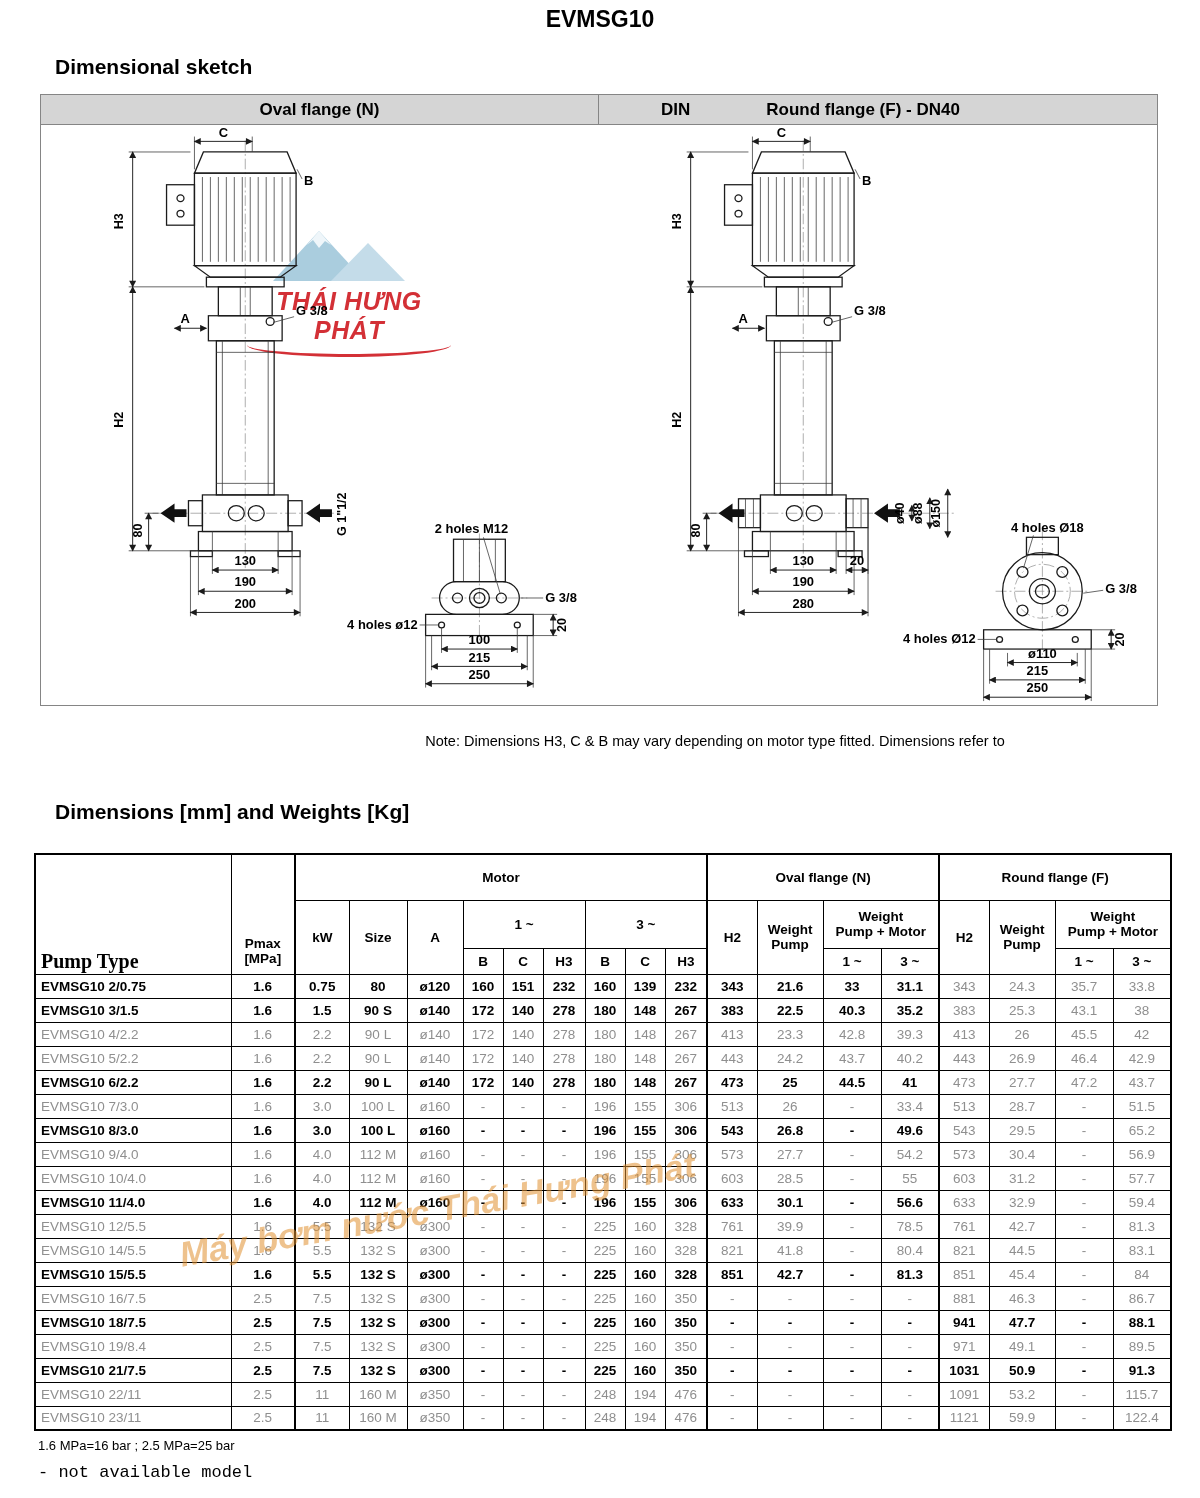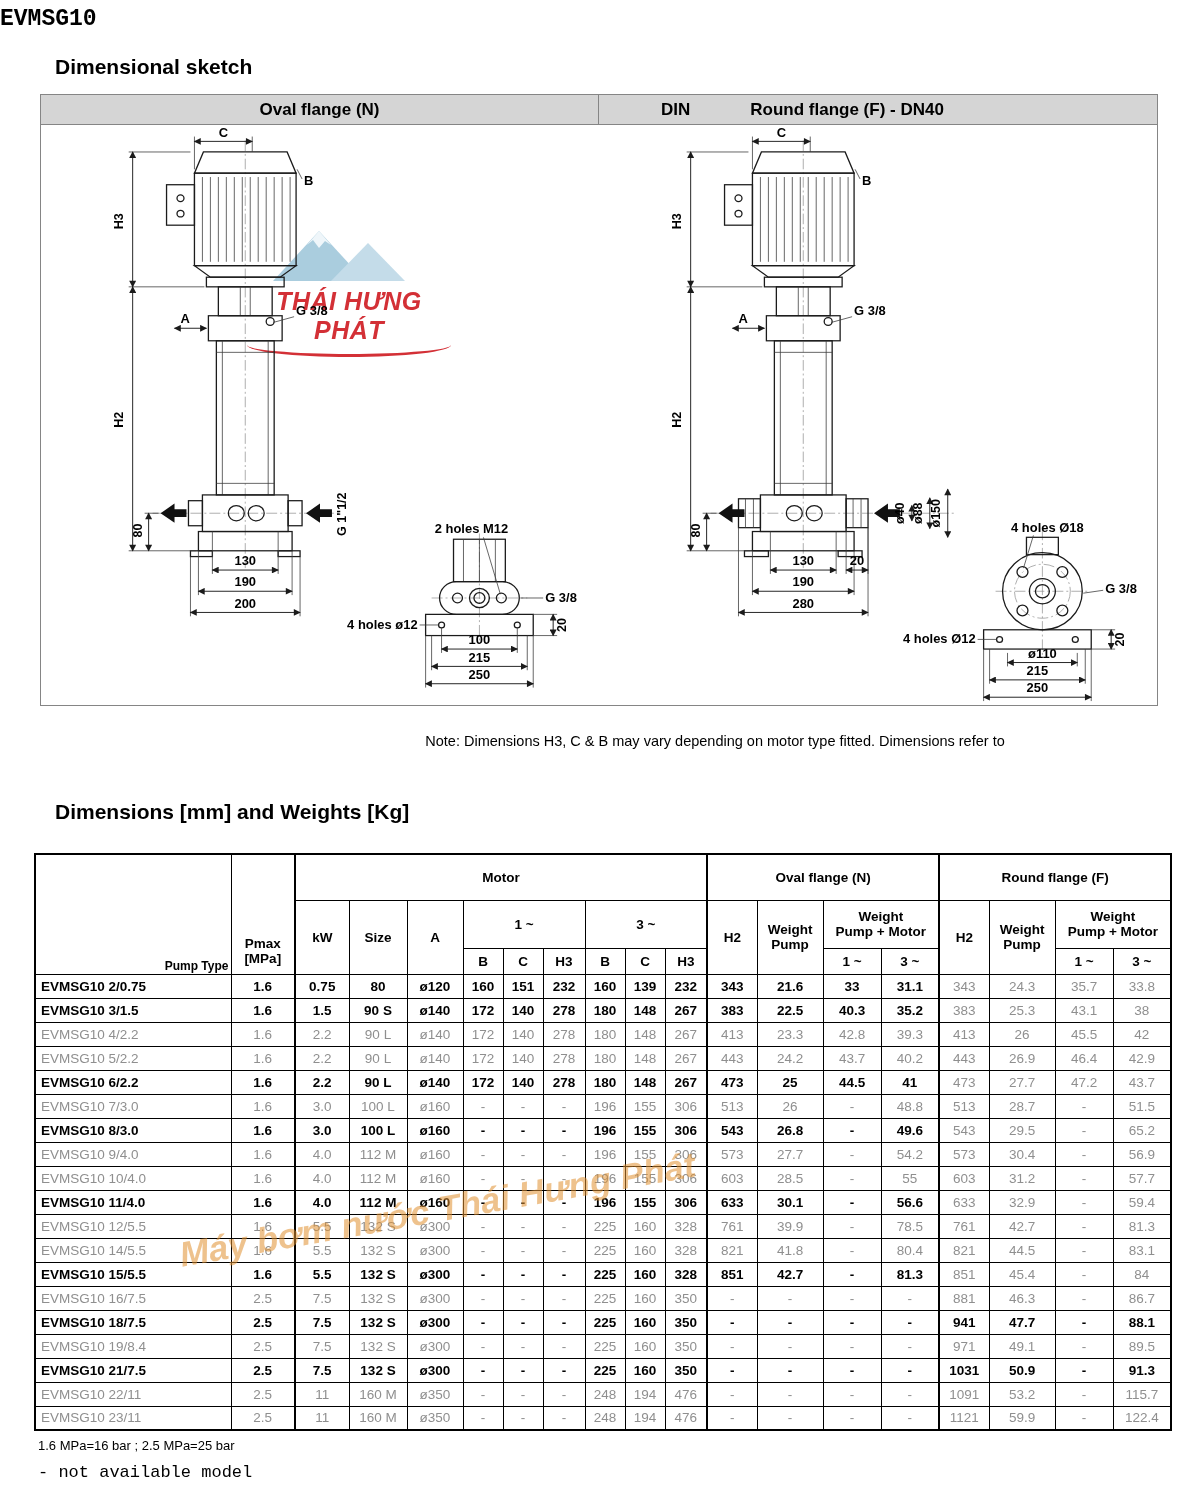--- a/index.html
+++ b/index.html
@@ -1,30 +1,30 @@
 <!DOCTYPE html>
 <html><head>
 <meta charset="utf-8">
 <style>
   html,body{margin:0;padding:0;background:#fff;}
   .page{position:relative;width:1200px;height:1498px;background:#fff;overflow:hidden;
         font-family:"Liberation Sans",sans-serif;color:#000;}
-  .title{position:absolute;top:6px;left:0;width:100%;text-align:left;
-         font-size:23px;font-weight:bold;font-family:Liberation Mono, monospace;}
+  .title{position:absolute;top:6px;left:0;width:100%;text-align:center;
+         font-size:23px;font-weight:bold;}
   .h-sketch{position:absolute;top:55px;left:55px;font-size:21px;font-weight:bold;}
   .h-table{position:absolute;top:800px;left:55px;font-size:21px;font-weight:bold;}
 
   
   .panel{position:absolute;top:94px;left:40px;width:1118px;height:612px;
          border:1px solid #858585;box-sizing:border-box;}
   .panel-head{height:30px;display:flex;background:#d5d5d5;border-bottom:1px solid #858585;
               font-weight:bold;font-size:17px;box-sizing:border-box;}
   .panel-head .ph-left{width:558px;border-right:1px solid #858585;display:flex;
                        align-items:center;justify-content:center;box-sizing:border-box;}
-  .panel-head .ph-right{flex:1;display:flex;align-items:center;padding-left:62px;gap:60px;}
+  .panel-head .ph-right{flex:1;display:flex;align-items:center;padding-left:62px;gap:76px;}
   .panel-body{position:relative;display:flex;height:580px;}
   .half{width:559px;position:relative;}
   .half svg{position:relative;z-index:2;}
 
   
   .logo{position:absolute;left:200px;top:98px;width:216px;text-align:center;z-index:1;opacity:.92;}
   .logo-text{color:#d01f26;font-weight:bold;font-style:italic;font-size:25px;letter-spacing:.5px;}
   .logo-swoosh{height:9px;width:204px;margin:0 auto;border-bottom:3px solid #d01f26;
                border-radius:0 0 50% 50%/0 0 100% 100%;}
 
@@ -38,21 +38,21 @@
 
   .note{position:absolute;top:730px;left:310px;width:810px;text-align:center;
         font-size:14.5px;line-height:1.6;}
 
   
   .tbl-wrap{position:absolute;top:853px;left:34px;}
   table{border-collapse:collapse;table-layout:fixed;width:1136px;border:2px solid #000;}
   th,td{border:1px solid #000;text-align:center;font-size:13.5px;padding:1px 2px;
         overflow:hidden;white-space:nowrap;box-sizing:border-box;}
   th{font-weight:bold;}
-  th.pt{text-align:right;vertical-align:bottom;padding-left:5px;font-size:12px;}
+  th.pt{text-align:left;vertical-align:bottom;padding-left:5px;font-size:20px;font-family:Liberation Serif, serif;}
   th.pmax{vertical-align:bottom;padding-bottom:8px;}
   tr.h1{height:46px;} tr.h2r{height:48px;} tr.h3r{height:26px;}
   tbody tr{height:24px;}
   td.name{text-align:left;padding-left:5px;}
   td.b{font-weight:bold;color:#000;}
   td.g{color:#8f8f8f;font-weight:normal;}
   .sec{border-left:2px solid #000;}
 
   .footer1{position:absolute;top:1438px;left:38px;font-size:13px;}
   .footer2{position:absolute;top:1463px;left:38px;font-size:17px;font-family:Liberation Mono, monospace;}
@@ -488,21 +488,21 @@
             <td class="g">ø160</td>
             <td class="g">-</td>
             <td class="g">-</td>
             <td class="g">-</td>
             <td class="g">196</td>
             <td class="g">155</td>
             <td class="g">306</td>
             <td class="g sec">513</td>
             <td class="g">26</td>
             <td class="g">-</td>
-            <td class="g">48.8</td>
+            <td class="g">33.4</td>
             <td class="g sec">513</td>
             <td class="g">28.7</td>
             <td class="g">-</td>
             <td class="g">51.5</td>
           </tr>
           <tr>
             <td class="b name">EVMSG10 8/3.0</td>
             <td class="b">1.6</td>
             <td class="b sec">3.0</td>
             <td class="b">100 L</td>

